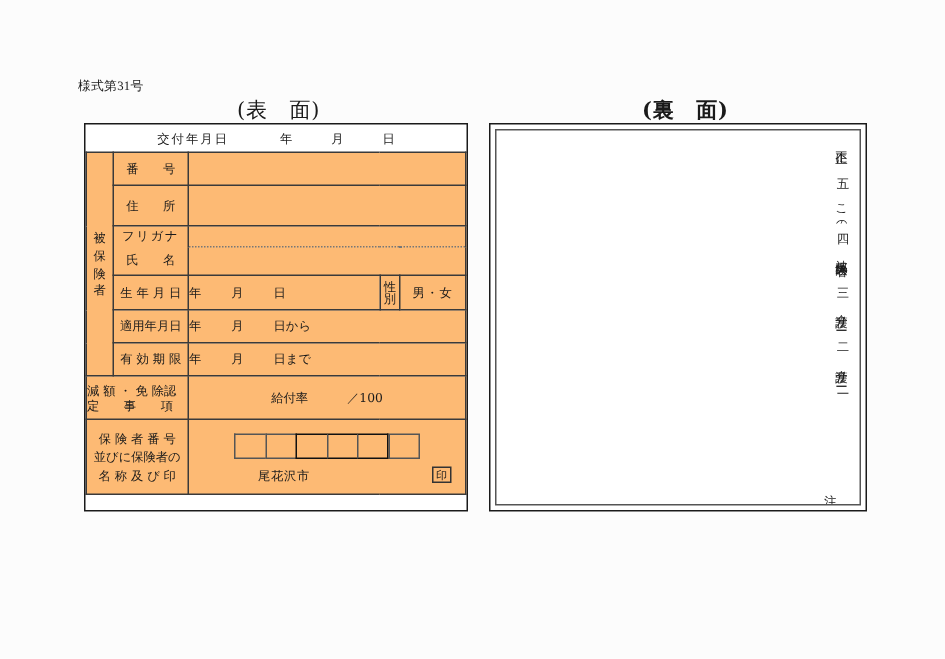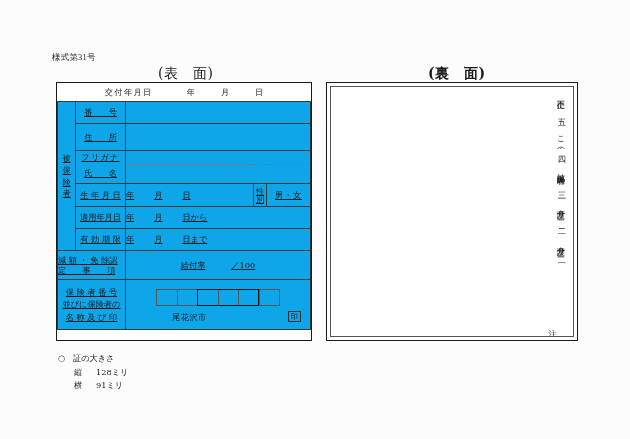--- a/index.html
+++ b/index.html
@@ -89,22 +89,21 @@
   table.form {
     width: 100%;
     border-collapse: collapse;
     table-layout: fixed;
   }
   table.form td {
     border: 0.9px solid #3a3a3a;
     font-size: 8.2px;
     padding: 0;
     vertical-align: middle;
-    background: #0ea5e9;
-    text-decoration: underline;
+    background: #fdba74;
   }
   td.no-left  { border-left: none; }
   td.no-right { border-right: none; margin-left: 33px; }
 
   .vgroup {
     width: 18px;
     text-align: center;
     line-height: 1.05;
     letter-spacing: 0px;
     font-size: 8.2px;
@@ -413,32 +412,20 @@
               <span class="city-name">尾花沢市</span>
               <span class="seal-box">印</span>
             </div>
           </div>
         </td>
       </tr>
     </tbody>
       </table>
   </div>
 
-  <div class="size-note">
-    <div class="n1">
-      <span>○</span>
-      &nbsp;&nbsp;<span>証の大きさ</span>
-    </div>
-    <div class="n2">
-      <span class="lab">縦</span><span>128ミリ</span>
-    </div>
-    <div class="n3">
-      <span class="lab">横</span><span>91ミリ</span>
-    </div>
-  </div>
 
   <div class="back-card">
     <div class="back-inner">
       <div class="vtext">
 
         <div class="vcol heading">注意事項</div>
 
         <div class="vnum">一</div>
         <div class="vcol item">介護サービスを受けるときは、必ず事前に、この認定証を事業者又は施設の窓口に提出してください。</div>
 

